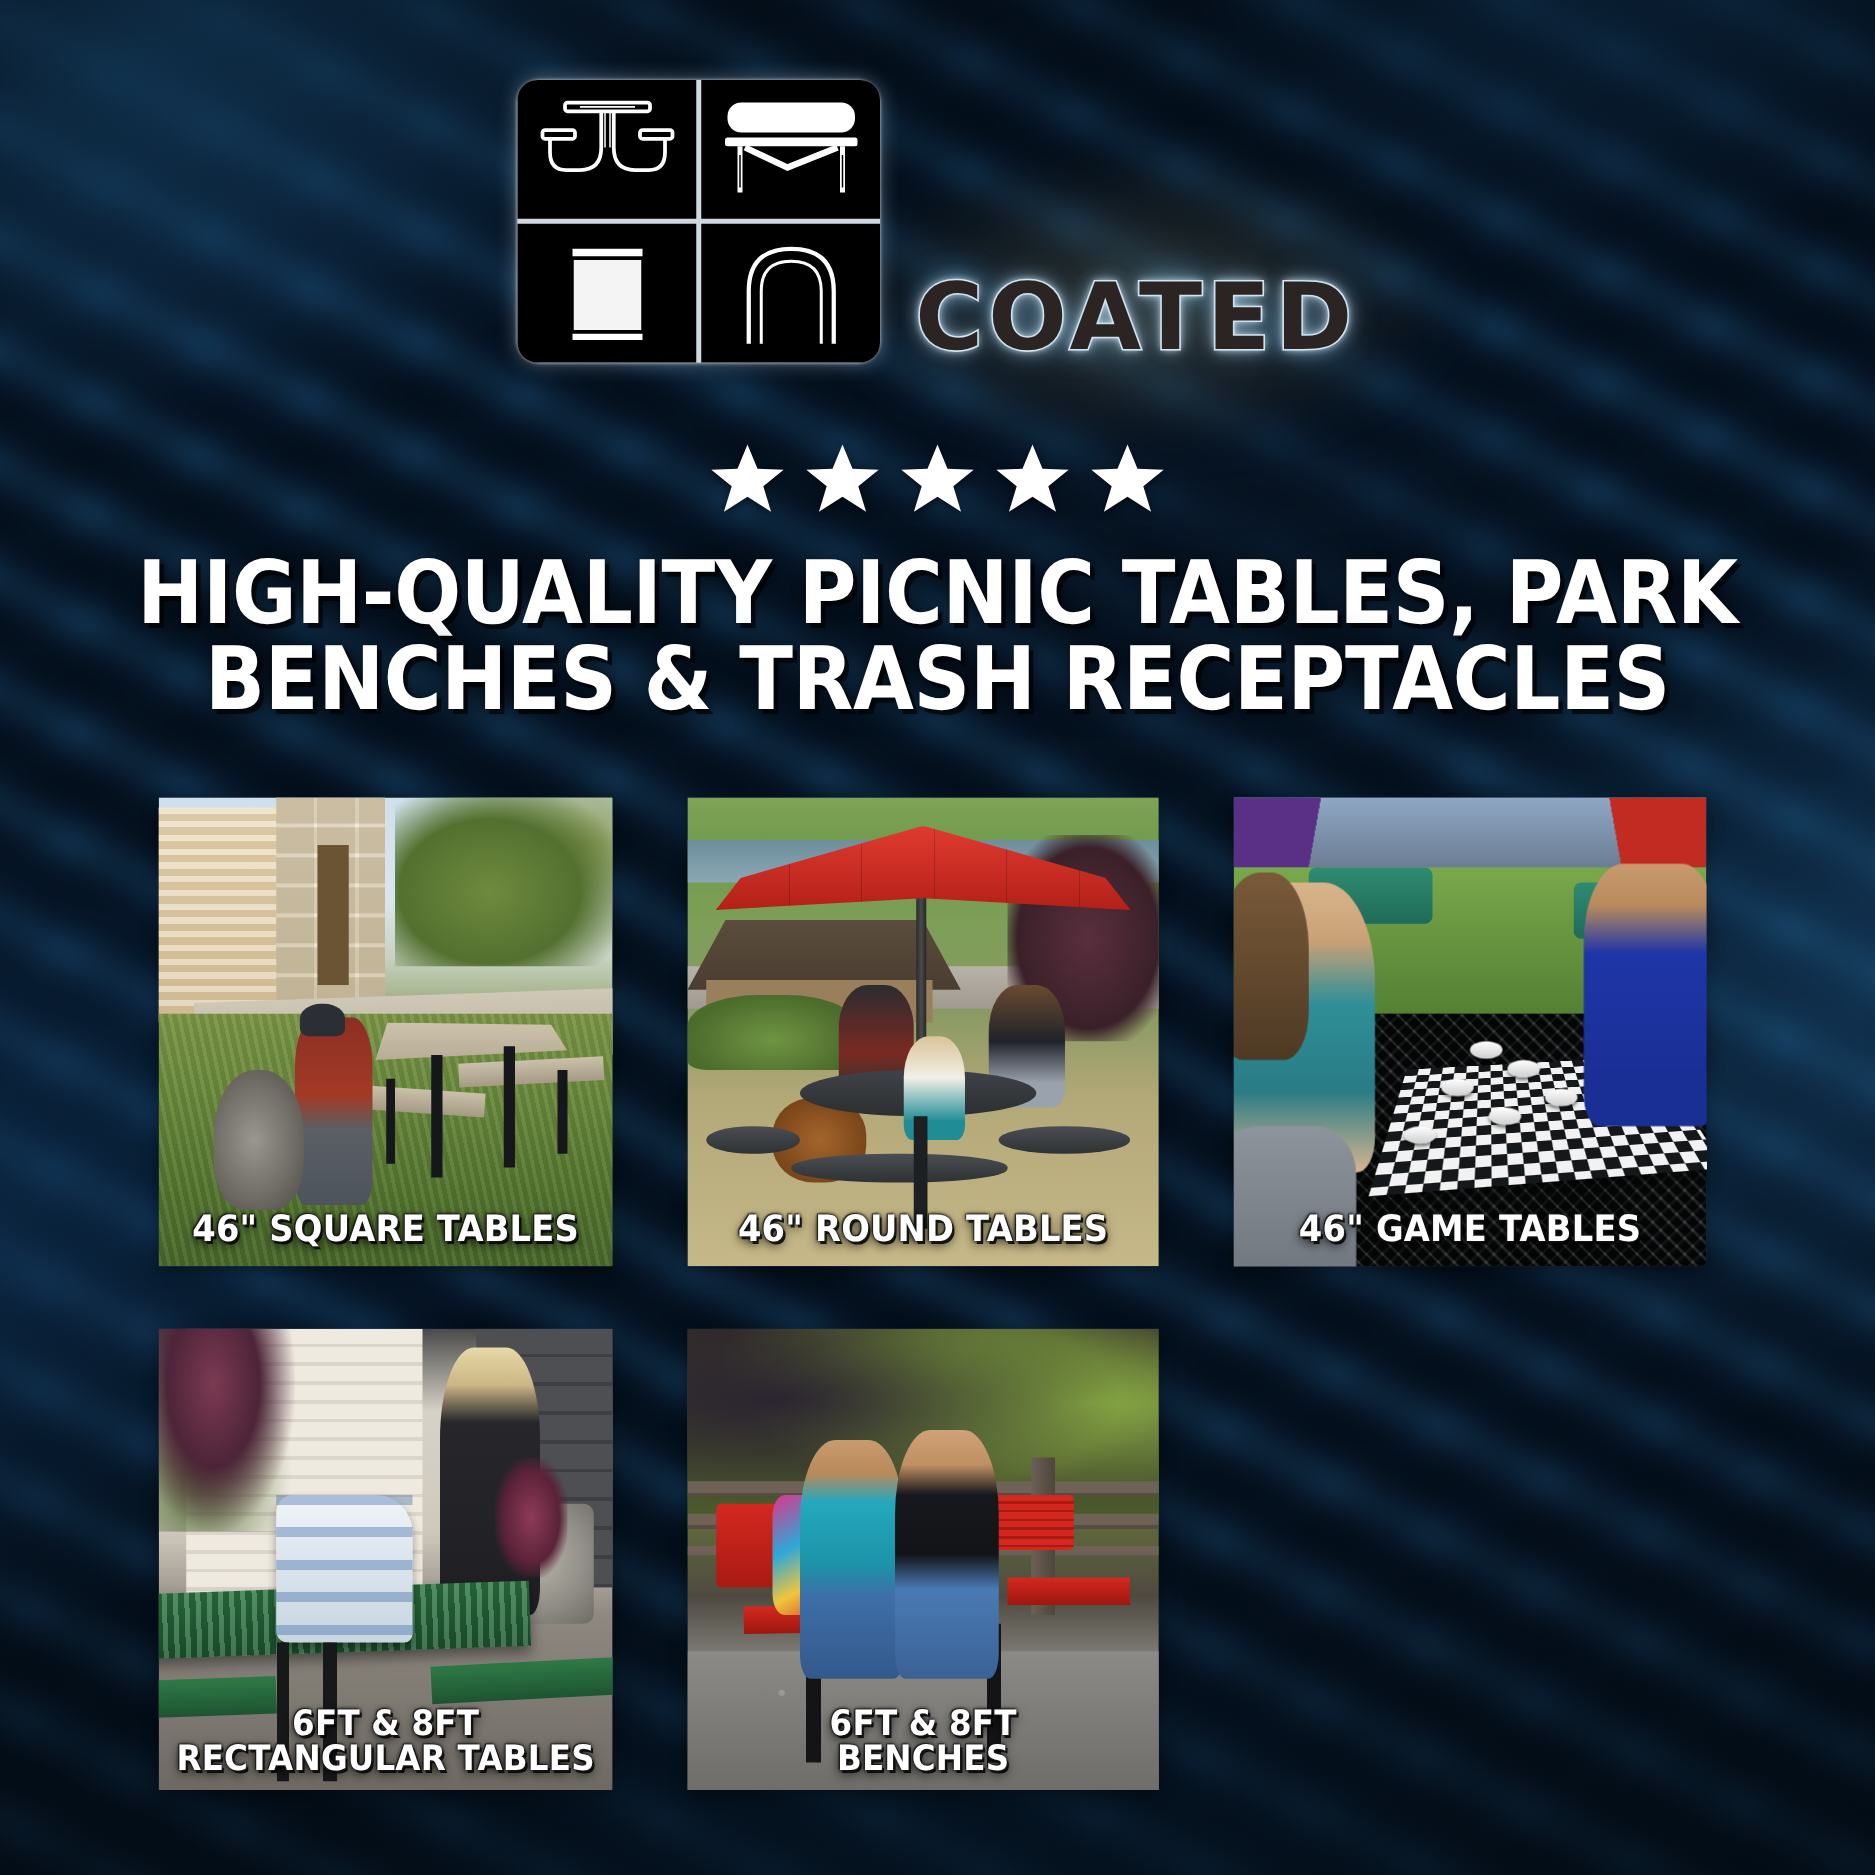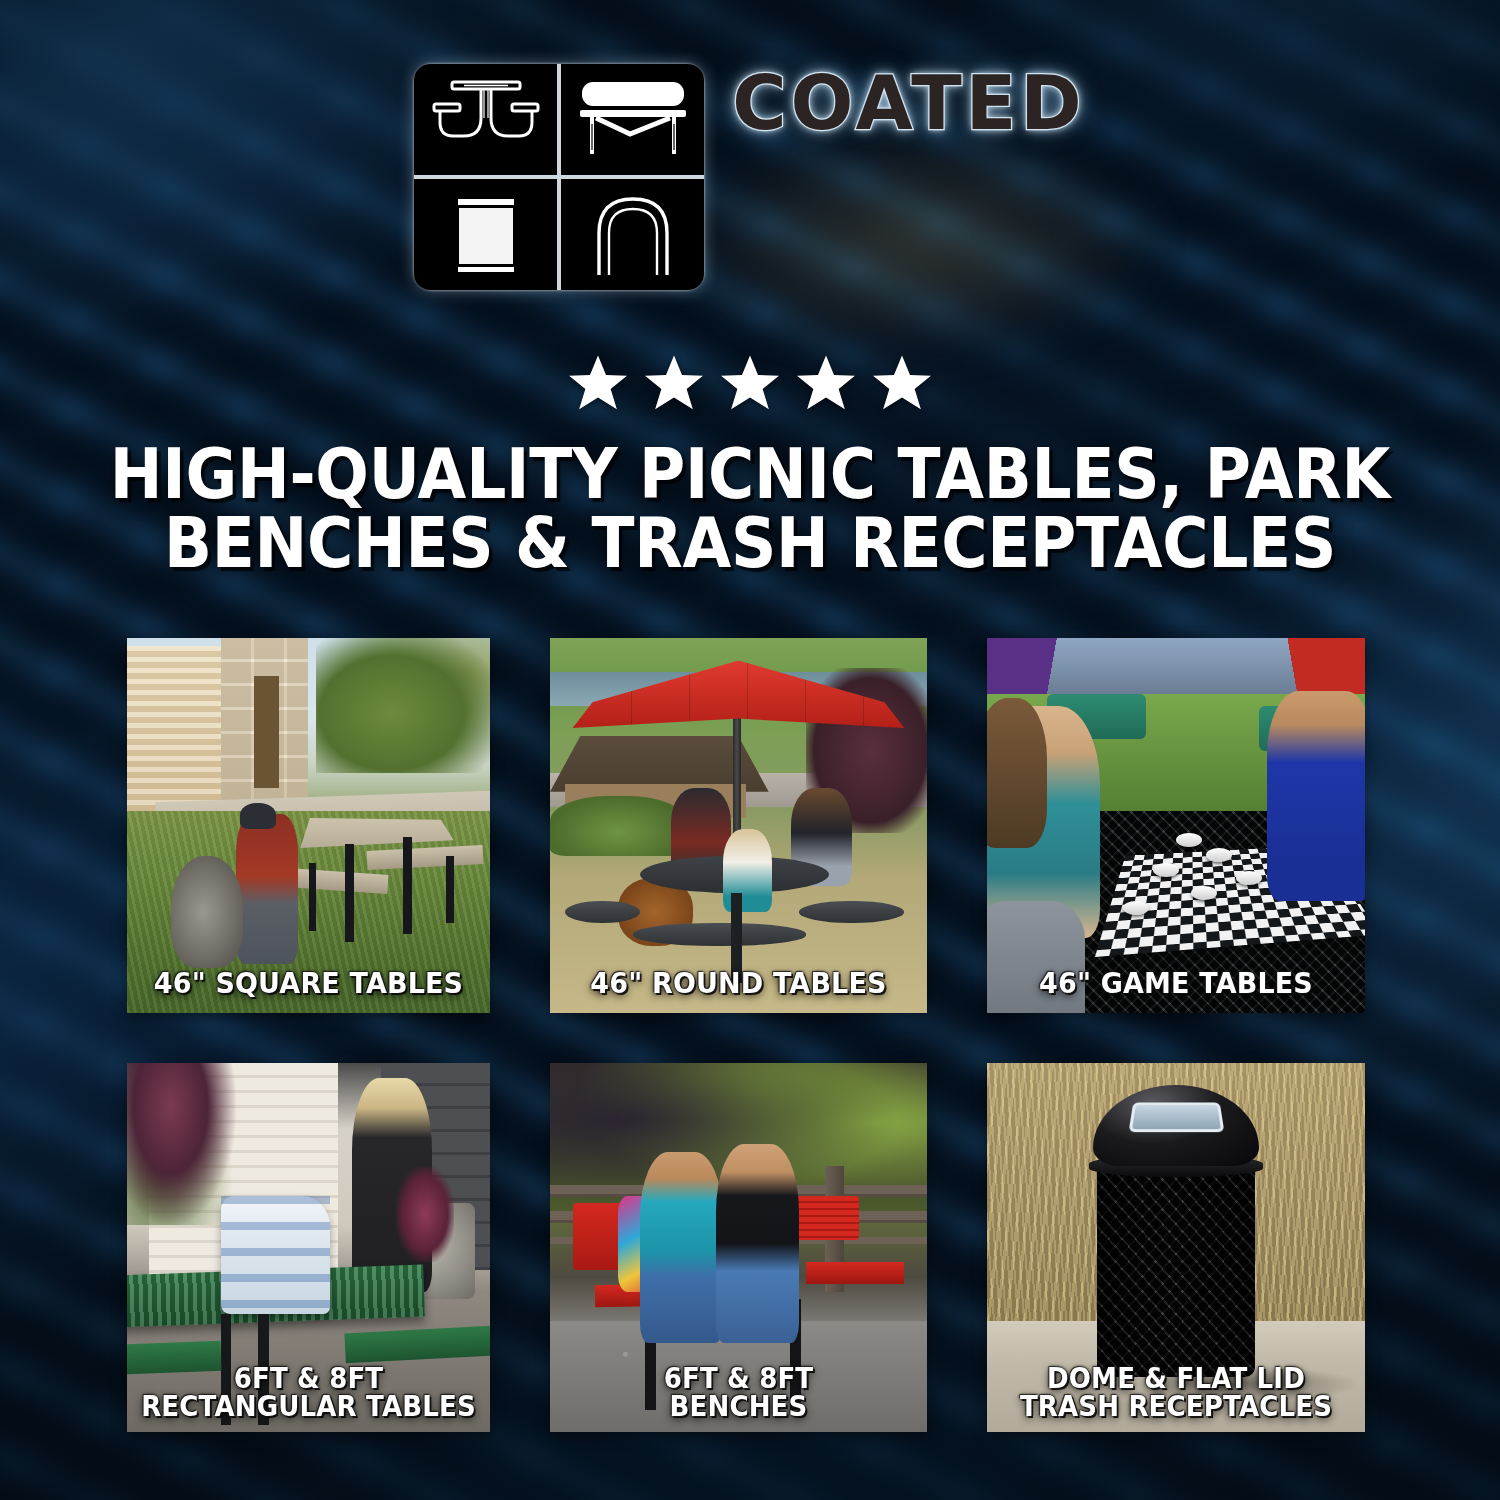--- a/index.html
+++ b/index.html
@@ -51,21 +51,21 @@
     position:absolute; left:44%; top:8%; width:34%; height:16%;
     background:radial-gradient(ellipse at 50% 50%, rgba(150,140,96,.30), rgba(150,140,96,0) 70%);
     filter:blur(22px);
   }
 
   #page{ position:absolute; inset:0; z-index:2; }
 
   
   .logo-row{
     position:absolute; left:0; right:0; top:64px;
-    display:flex; align-items:flex-start; justify-content:center; gap:28px;
+    display:flex; align-items:flex-end; justify-content:center; gap:28px;
   }
   .logo-mark{
     width:290px; height:226px; flex:0 0 auto;
     display:grid; grid-template-columns:1fr 1fr; grid-template-rows:1fr 1fr;
     gap:4px; padding:0;
     background:#cfd8de;
     border-radius:18px;
     box-shadow:0 0 16px rgba(180,205,225,.45), 0 0 3px rgba(255,255,255,.8);
   }
   .logo-cell{
@@ -486,29 +486,15 @@
         <div class="c5-seat"></div>
         <div class="c5-legs"></div>
         <div class="c5-pack"></div>
         <div class="c5-boy1"></div>
         <div class="c5-boy2"></div>
       </div>
       <div class="caption two-line">6FT &amp; 8FT
 BENCHES</div>
     </div>
 
-    <div class="card">
-      <div class="scene">
-        <div class="c6-bg"></div>
-        <div class="c6-grass"></div>
-        <div class="c6-ground"></div>
-        <div class="c6-shadow"></div>
-        <div class="c6-body"></div>
-        <div class="c6-rim"></div>
-        <div class="c6-dome"></div>
-        <div class="c6-slot"></div>
-      </div>
-      <div class="caption two-line">DOME &amp; FLAT LID
-TRASH RECEPTACLES</div>
-    </div>
 
   </div>
 </div>
 
 </body></html>

